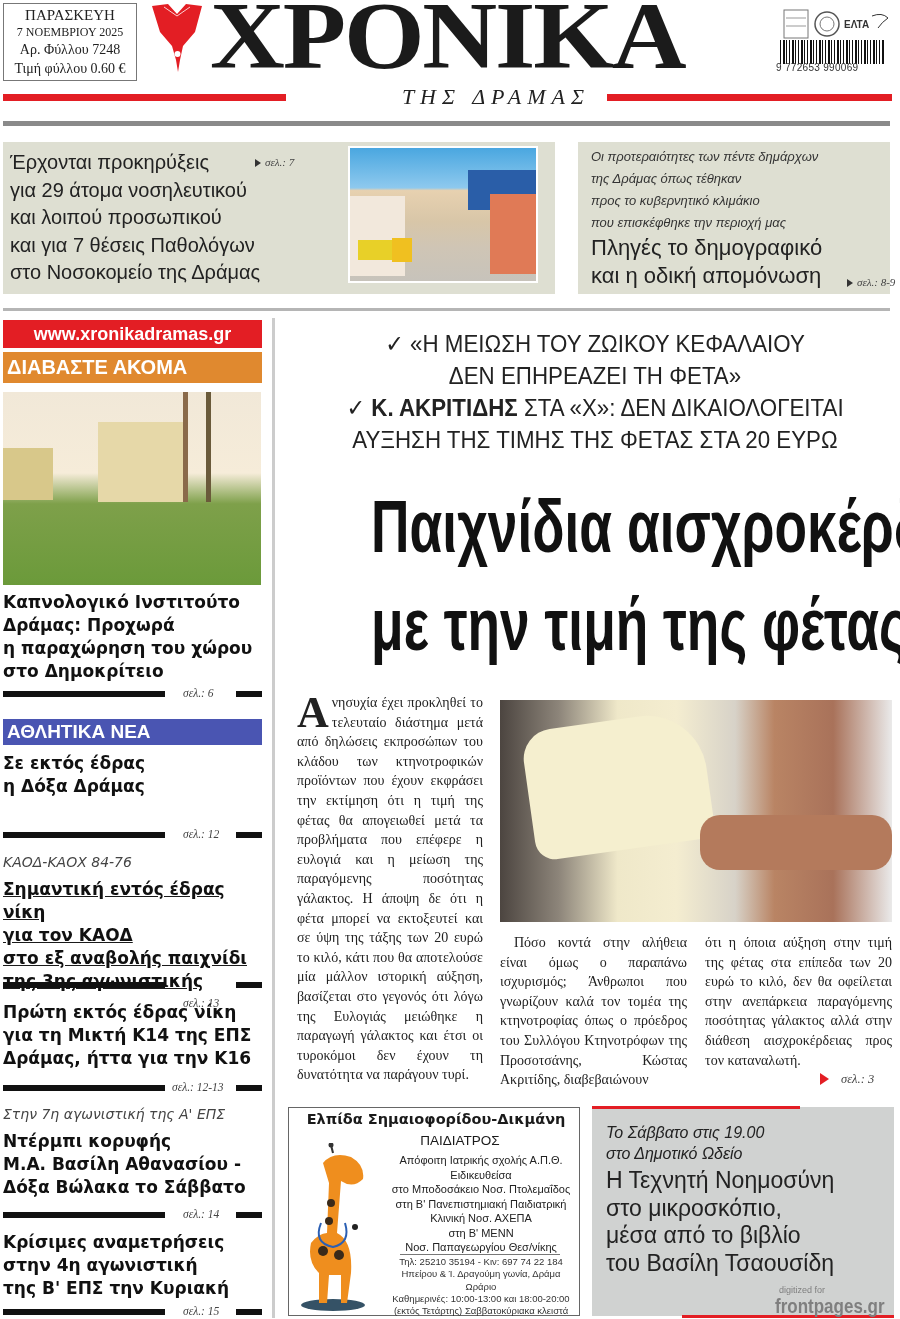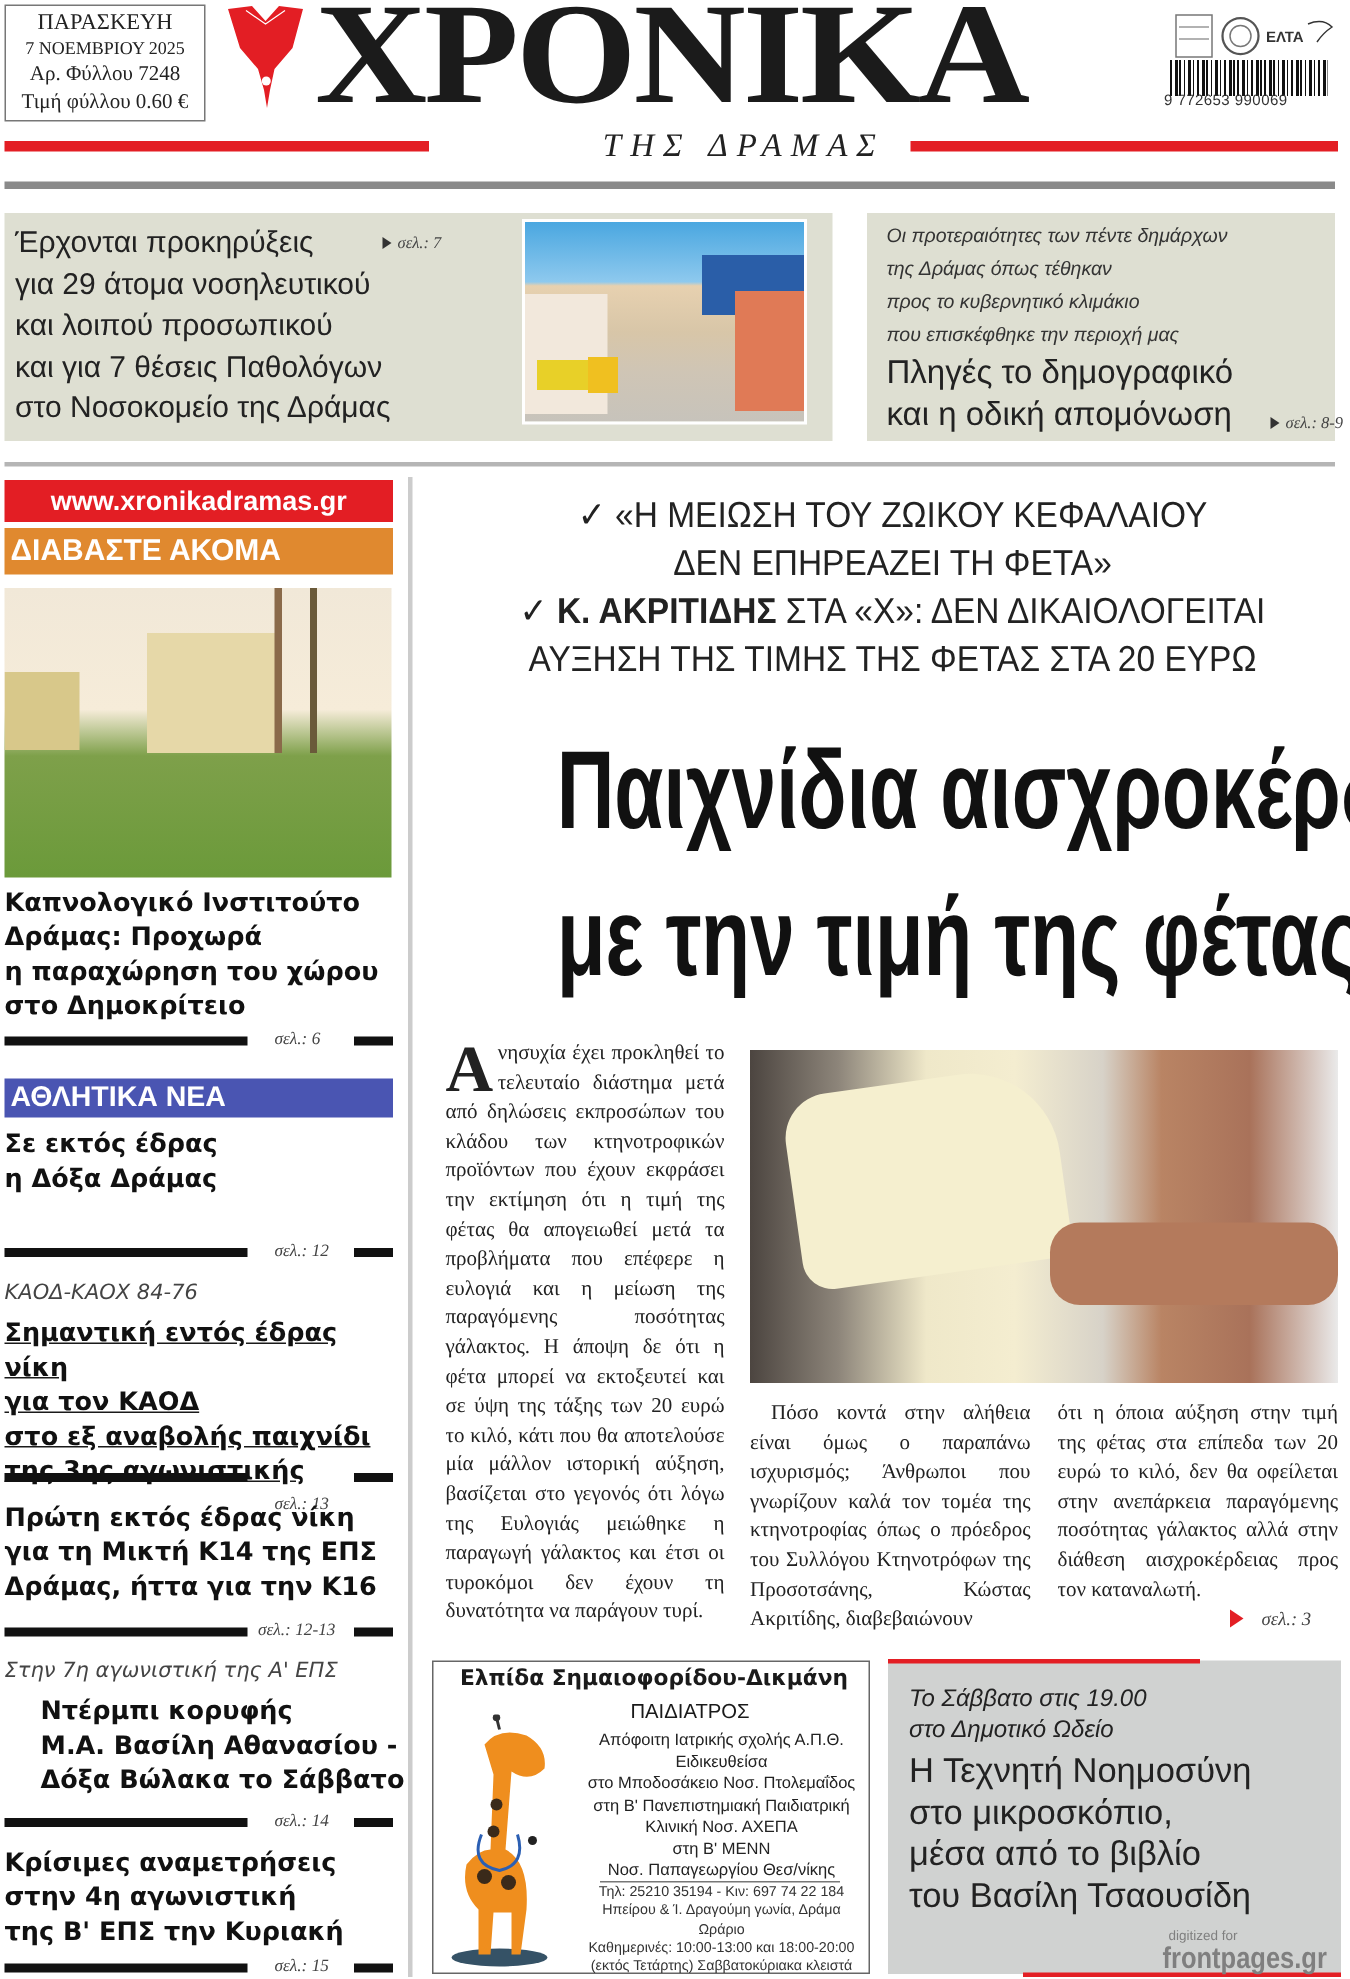--- a/index.html
+++ b/index.html
@@ -168,21 +168,21 @@
 <div class="abs" style="left:3px;top:1001px;width:262px;">
   <div class="lc-head">Πρώτη εκτός έδρας νίκη</div>
   <div class="lc-head">για τη Μικτή Κ14 της ΕΠΣ</div>
   <div class="lc-head">Δράμας, ήττα για την Κ16</div>
 </div>
 <div class="abs rule" style="left:3px;top:1085px;width:162px;"></div>
 <div class="abs sel" style="left:172px;top:1081px;font-size:11.5px;">σελ.: 12-13</div>
 <div class="abs rule" style="left:236px;top:1085px;width:26px;"></div>
 
 <div class="abs lc-kicker" style="left:3px;top:1106px;">Στην 7η αγωνιστική της Α' ΕΠΣ</div>
-<div class="abs" style="left:3px;top:1130px;width:262px;margin-left:24px;">
+<div class="abs" style="left:3px;top:1130px;width:262px;">
   <div class="lc-head">Ντέρμπι κορυφής</div>
   <div class="lc-head">Μ.Α. Βασίλη Αθανασίου -</div>
   <div class="lc-head">Δόξα Βώλακα το Σάββατο</div>
 </div>
 <div class="abs rule" style="left:3px;top:1212px;width:162px;"></div>
 <div class="abs sel" style="left:183px;top:1208px;font-size:11.5px;">σελ.: 14</div>
 <div class="abs rule" style="left:236px;top:1212px;width:26px;"></div>
 
 <div class="abs" style="left:3px;top:1231px;width:262px;">
   <div class="lc-head">Κρίσιμες αναμετρήσεις</div>

